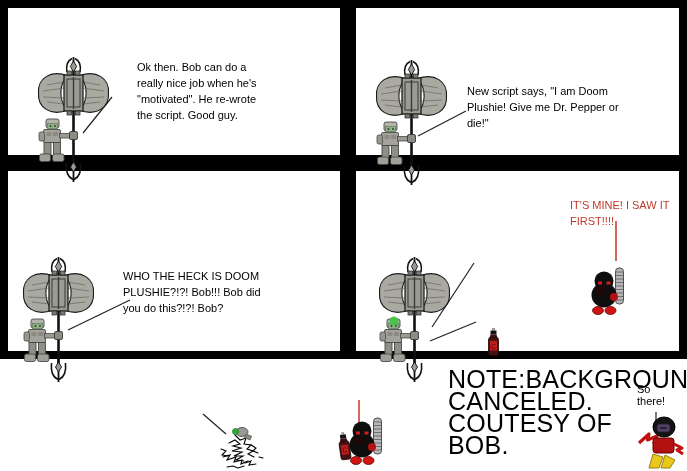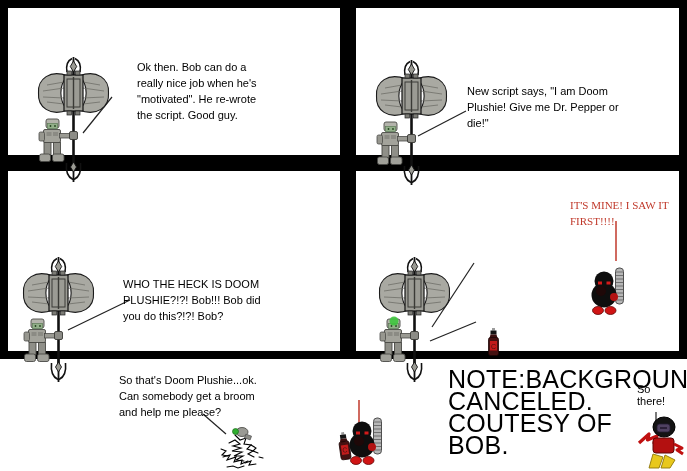--- a/index.html
+++ b/index.html
@@ -13,21 +13,21 @@
   .p1{left:0;top:0;width:348px;height:163px;}
   .p2{left:348px;top:0;width:339px;height:163px;}
   .p3{left:0;top:163px;width:348px;height:196px;}
   .p4{left:348px;top:163px;width:339px;height:196px;}
   .overlay{position:absolute;left:0;top:0;z-index:2;pointer-events:none;}
   .sprite{position:absolute;z-index:3;}
   .speech{
     position:absolute;z-index:4;color:#000;
     font:11px/16px "Liberation Sans",sans-serif;white-space:pre-line;
   }
-  .red{color:#c0392b;font-family:Liberation Serif, serif;}
+  .red{color:#c0392b;}
   .note{font-size:25px;line-height:22px;letter-spacing:.2px;}
   .retort{width:40px;text-align:left;line-height:12px;}
 </style>
 </head>
 <body>
 
 <div class="stage">
 
   <div class="panel p1"></div>
   <div class="panel p2"></div>
@@ -186,28 +186,25 @@
       <use href="#bob"></use>
     </svg>
 
   <div class="speech" style="left:137px;top:59px;width:130px">Ok then. Bob can do a
 really nice job when he's
 "motivated". He re-wrote
 the script. Good guy.</div>
   <div class="speech" style="left:467px;top:83px;width:170px">New script says, "I am Doom
 Plushie! Give me Dr. Pepper or
 die!"</div>
-  <div class="speech" style="left:123px;top:276px;width:145px">WHO THE HECK IS DOOM
+  <div class="speech" style="left:123px;top:268px;width:145px">WHO THE HECK IS DOOM
 PLUSHIE?!?! Bob!!! Bob did
 you do this?!?! Bob?</div>
   <div class="speech red" style="left:570px;top:197px;width:105px">IT'S MINE! I SAW IT
 FIRST!!!!</div>
 
-  <div class="speech" style="left:119px;top:372px;width:150px">So that's Doom Plushie...ok.
-Can somebody get a broom
-and help me please?</div>
   <div class="speech note" style="left:448px;top:368px;width:220px">NOTE:BACKGROUND
 CANCELED.
 COUTESY OF BOB.</div>
   <div class="speech retort" style="left:637px;top:383px">So
 there!</div>
 
 </div>
 
 </body></html>

